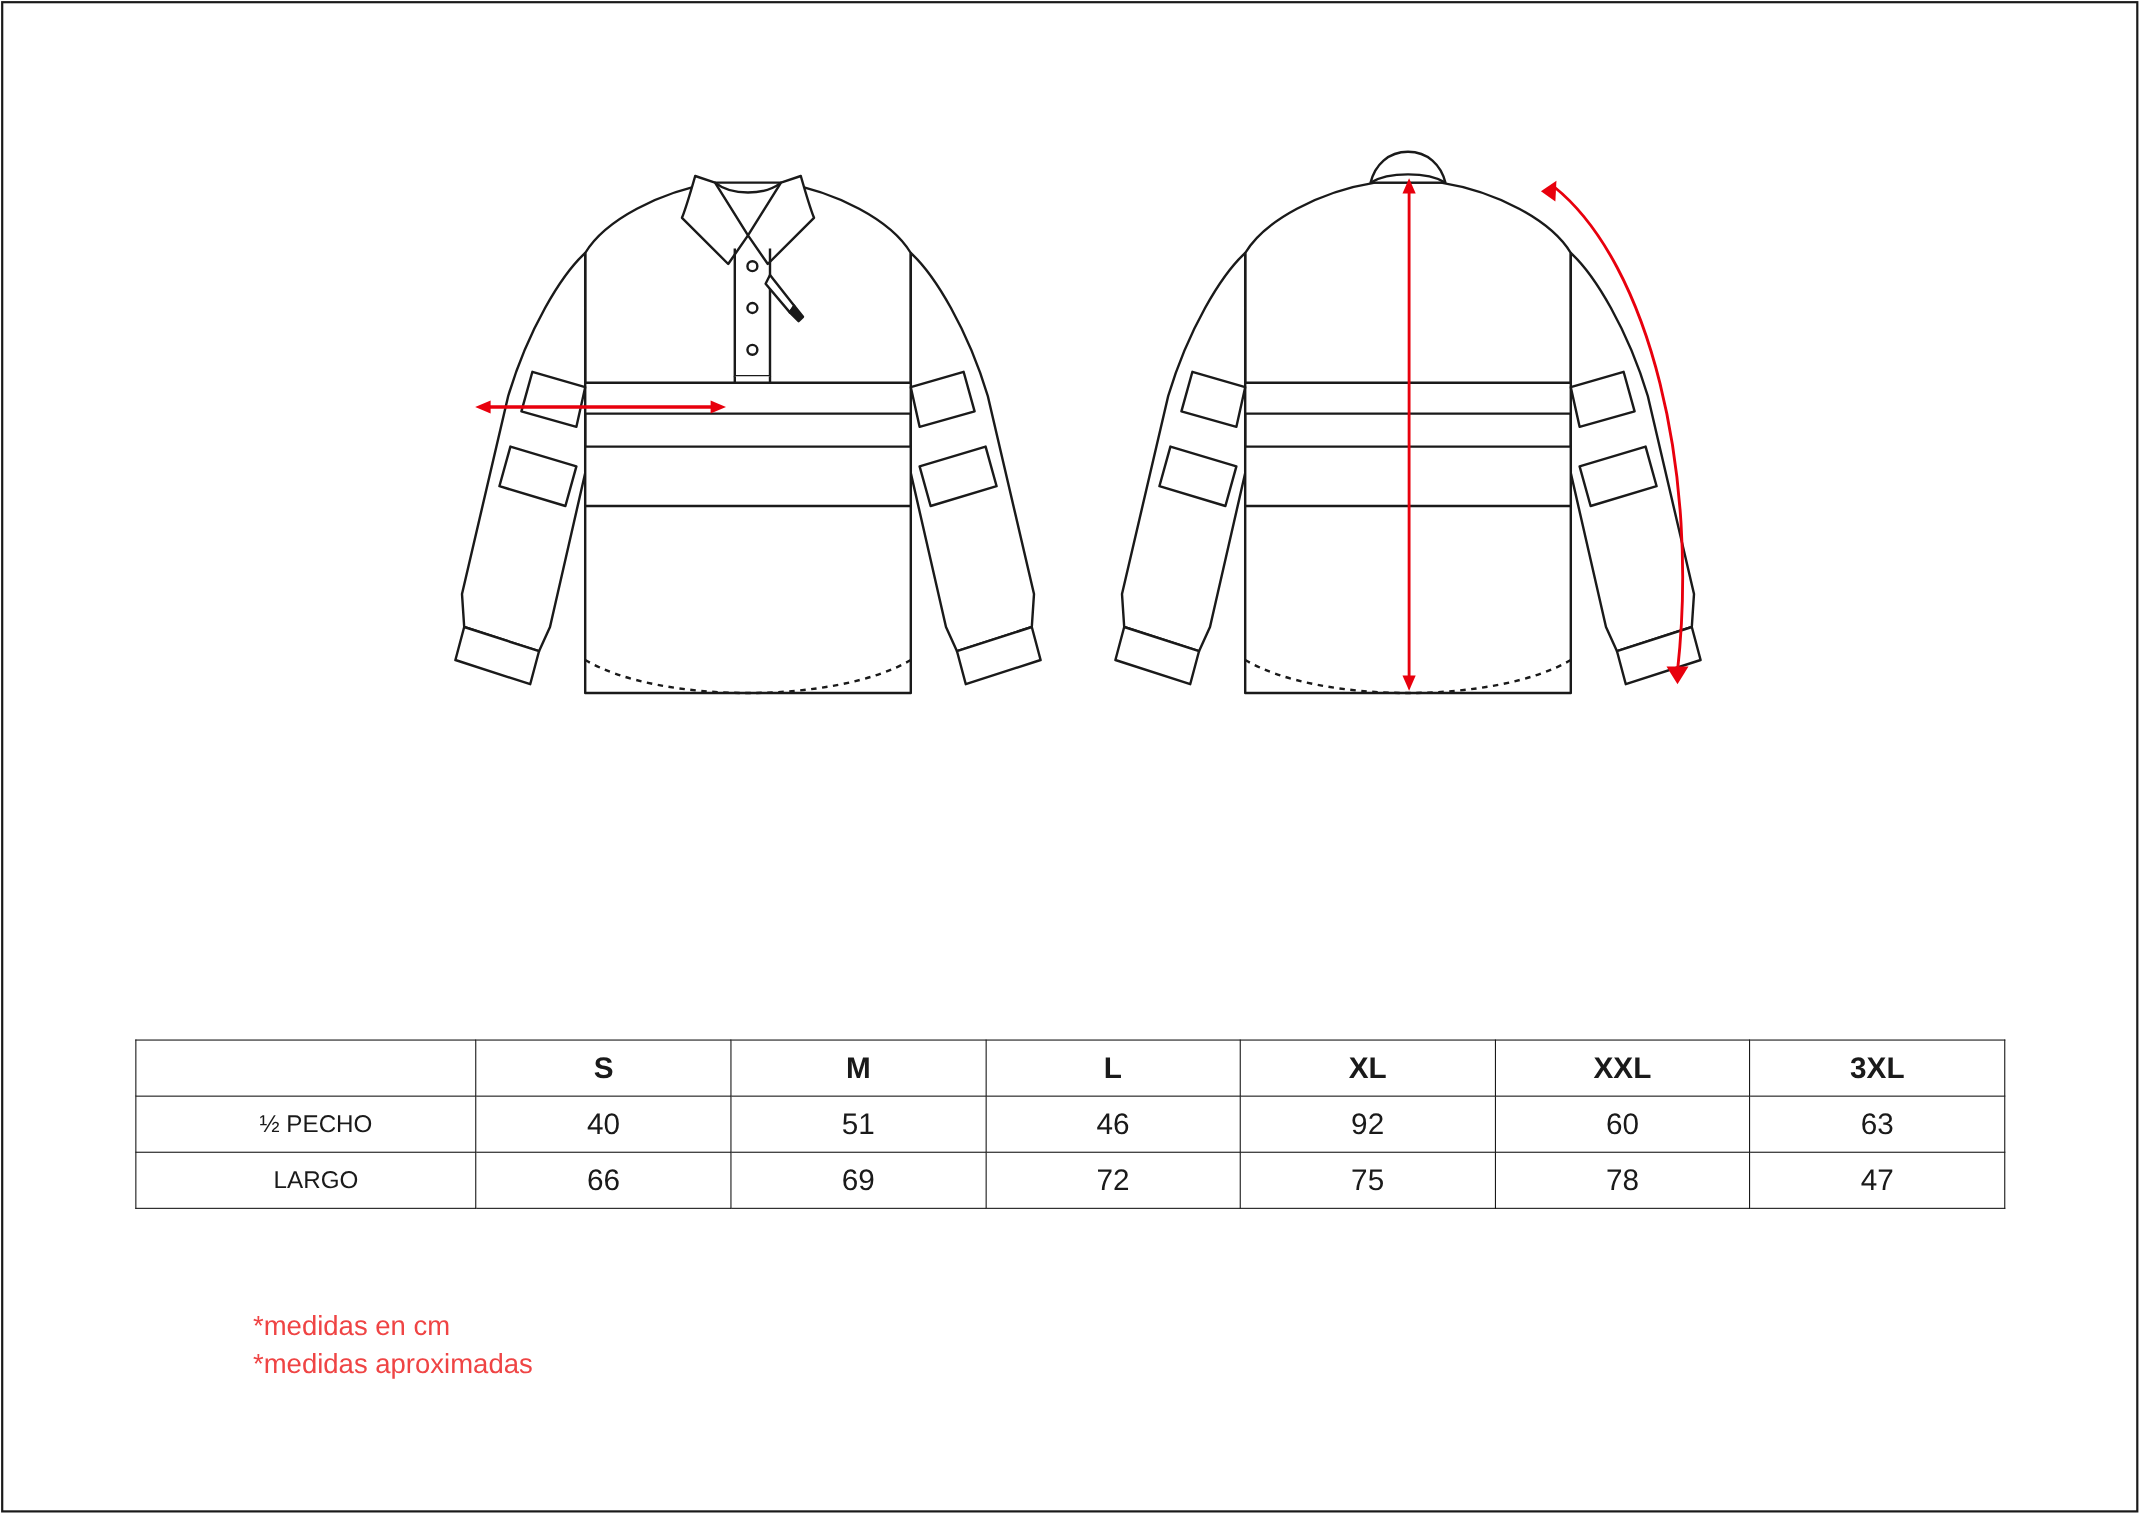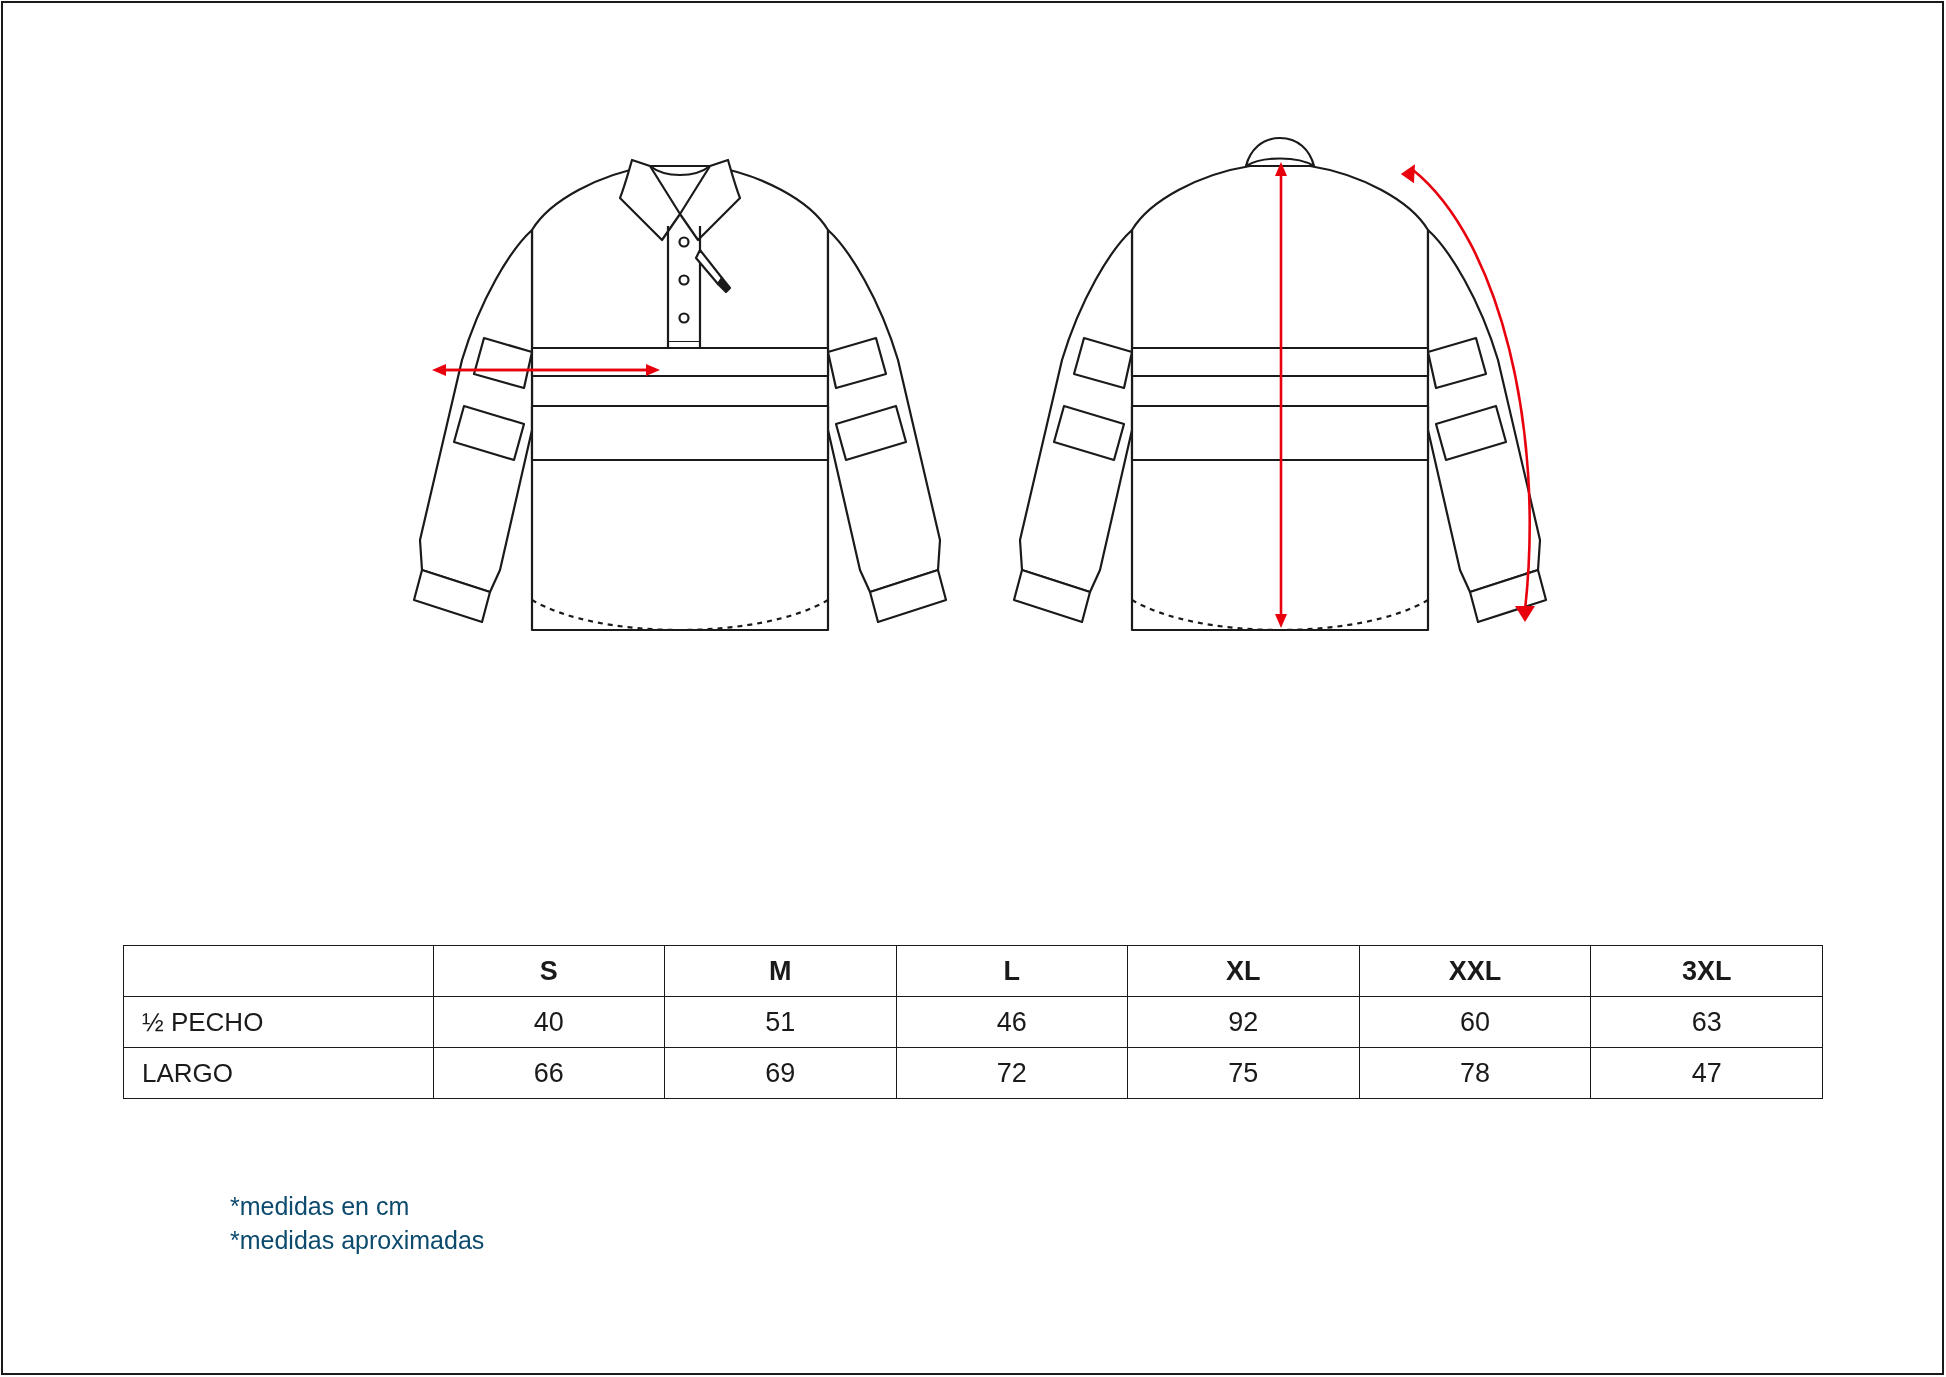--- a/index.html
+++ b/index.html
@@ -69,34 +69,34 @@
   }
   .size-table th.corner {
     border-left: 1.5px solid #1a1a1a;
     border-top: 1.5px solid #1a1a1a;
   }
   .size-table th.size-head {
     font-weight: bold;
     font-size: 27px;
   }
   .size-table td.row-label {
-    text-align: left;
+    text-align: center;
     padding-left: 18px;
-    font-size: 26px;
+    font-size: 22px;
   }
   .col-label { width: 310px; }
   .col-size { width: 232px; }
 
   
   .notes {
     position: absolute;
     left: 230px;
     top: 1190px;
     font-size: 25px;
-    color: #0c4a6e;
+    color: #ef4444;
     line-height: 1.35;
   }
   .notes div { white-space: nowrap; }
 </style>
 </head>
 <body>
 
 <div class="page">
   <div class="frame-border"></div>
 

